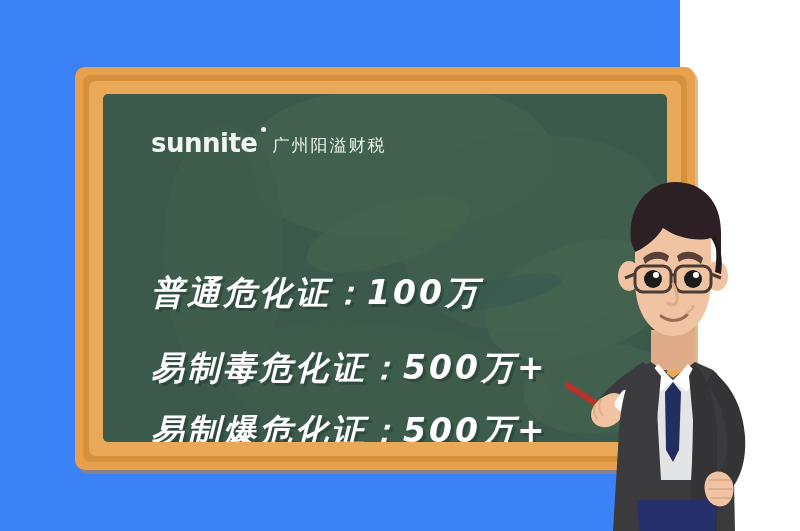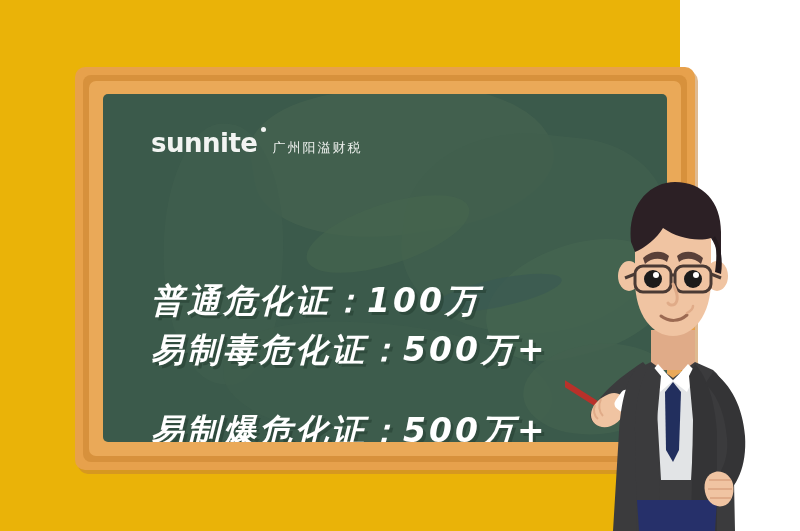--- a/index.html
+++ b/index.html
@@ -4,21 +4,21 @@
 <title>Chalkboard Promo</title>
 <style>
   html,body{margin:0;padding:0;}
   body{
     width:800px;height:531px;
     background:#ffffff;
     font-family:"Liberation Sans","DejaVu Sans",sans-serif;
     overflow:hidden;
     position:relative;
   }
-  #stage{position:absolute;inset:0;width:680px;height:531px;background:#eab308;}
+  #stage{position:absolute;inset:0;width:680px;height:531px;background:#3b82f6;}
 
   
   .board-outer{
     position:absolute;
     left:75px;top:67px;
     width:620px;height:403px;
     background:#e7a14c;
     border-radius:10px;
     box-shadow:3px 4px 0 0 rgba(196,130,52,.55);
   }
@@ -69,40 +69,40 @@
     font-family:"DejaVu Sans","Liberation Sans",sans-serif;
     position:relative;
     text-transform:lowercase;
   }
   .brand-dot{
     position:absolute;right:-9px;top:-3px;
     width:5px;height:5px;border-radius:50%;background:#f2f4f2;
   }
   .brand-cn{
     color:#eef1ee;
-    font-size:13px;
+    font-size:17px;
     letter-spacing:2px;
     line-height:1;
     padding-bottom:2px;
     padding-left:6px;
   }
 
   .headline,.bullet{
     position:absolute;left:48px;
     color:#ffffff;
     font-weight:700;
     white-space:nowrap;
     text-shadow:3px 3px 0 rgba(36,62,50,.55);
     font-family:"DejaVu Sans","Liberation Sans",sans-serif;
     letter-spacing:3px;
     font-style:italic;
   }
   .headline{top:106px;font-size:40px;letter-spacing:6px;}
-  .b1{top:177px;font-size:33px;margin-top:8px;}
-  .b2{top:234px;font-size:33px;}
+  .b1{top:177px;font-size:33px;}
+  .b2{top:252px;font-size:33px;}
   .b3{top:315px;font-size:33px;}
 
   
   .teacher{position:absolute;left:565px;top:180px;width:235px;height:351px;z-index:20;}
   .teacher svg{display:block;width:100%;height:100%;}
 </style>
 </head>
 <body>
 
 <div id="stage">

